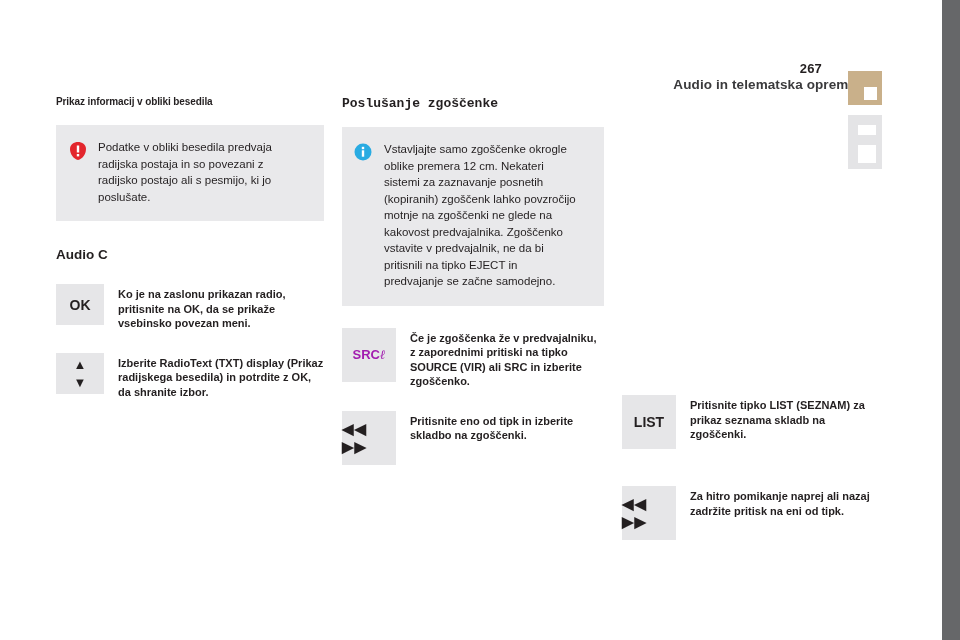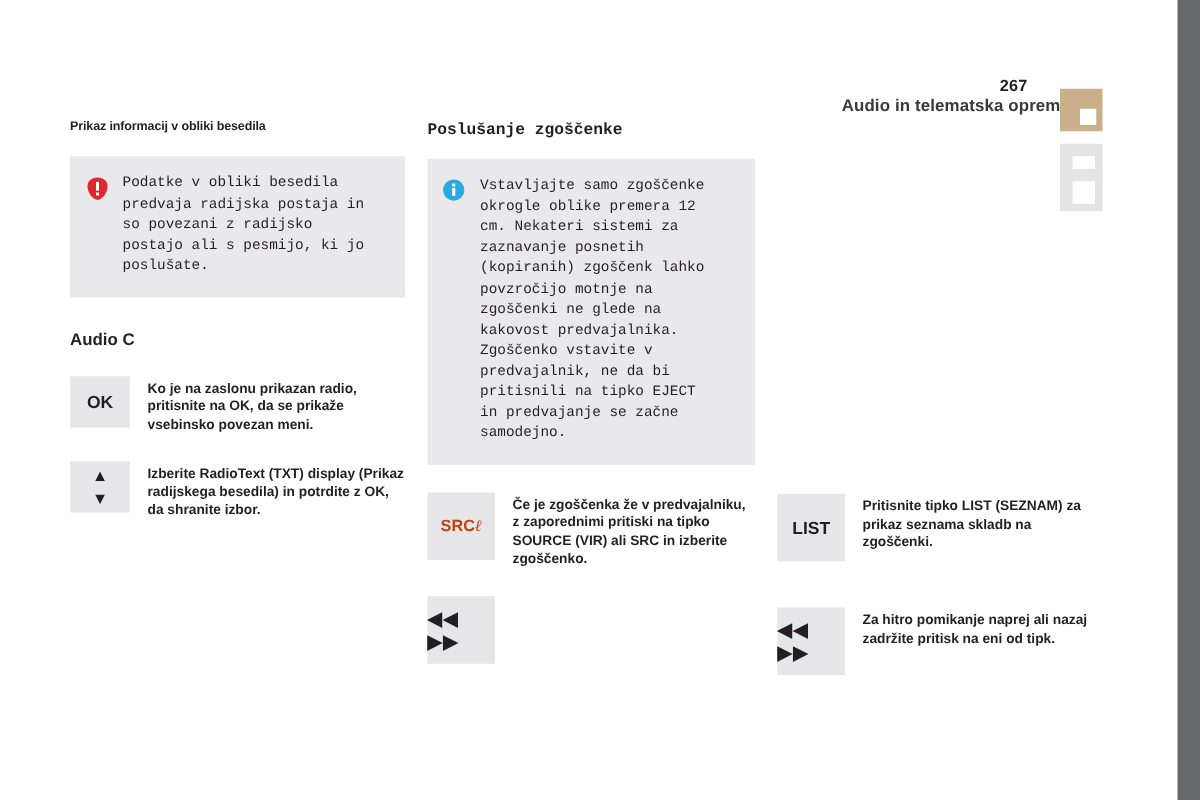--- a/index.html
+++ b/index.html
@@ -113,21 +113,20 @@
     color: #231f20;
   }
 
   
   .callout {
     background: #e9e9eb;
     display: flex;
     align-items: flex-start;
     padding: 14px 28px 16px 12px;
     box-sizing: border-box;
-    font-family: Liberation Mono, monospace;
   }
   .callout .c-icon {
     flex: 0 0 auto;
     width: 20px;
     margin-right: 10px;
     margin-top: 2px;
   }
   .callout .c-text {
     font-size: 11.5px;
     line-height: 16.5px;
@@ -175,21 +174,21 @@
   .arrow-stack span:first-child { margin-bottom: 5px; }
 
   .seek-glyphs {
     font-size: 15px;
     letter-spacing: 1px;
     color: #231f20;
   }
 
   .src-label {
     font-size: 13px;
-    color: #c2410c;
+    color: #a21caf;
     font-family: "Liberation Sans", sans-serif;
   }
   .src-label i { font-style: italic; font-family: "Liberation Serif", serif; }
 
   
   .watermark {
     position: absolute;
     right: 22px;
     bottom: 10px;
     font-size: 20px;
@@ -274,20 +273,21 @@
           <span>SRC</span><i>ℓ</i>
         </span>
       </div>
       <div class="key-text">Če je zgoščenka že v predvajalniku, z zaporednimi pritiski na tipko SOURCE (VIR) ali SRC in izberite zgoščenko.</div>
     </div>
 
     <div class="key-row">
       <div class="key-box wide">
         <span class="seek-glyphs">◀◀ ▶▶</span>
       </div>
+      <div class="key-text">Pritisnite eno od tipk in izberite skladbo na zgoščenki.</div>
     </div>
   </div>
 
   <div class="col col-right" style="top:395px;">
 
     <div class="key-row" style="margin-top:0;">
       <div class="key-box wide">LIST</div>
       <div class="key-text">Pritisnite tipko LIST (SEZNAM) za prikaz seznama skladb na zgoščenki.</div>
     </div>
 

